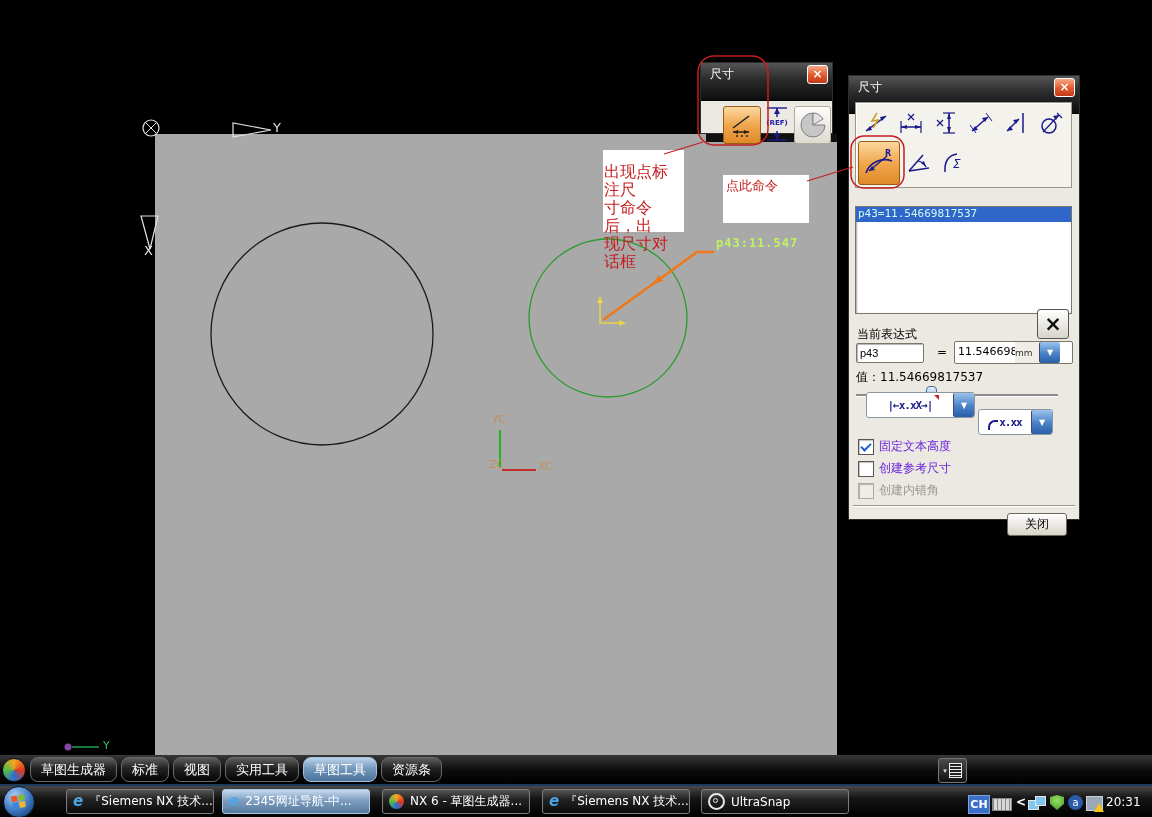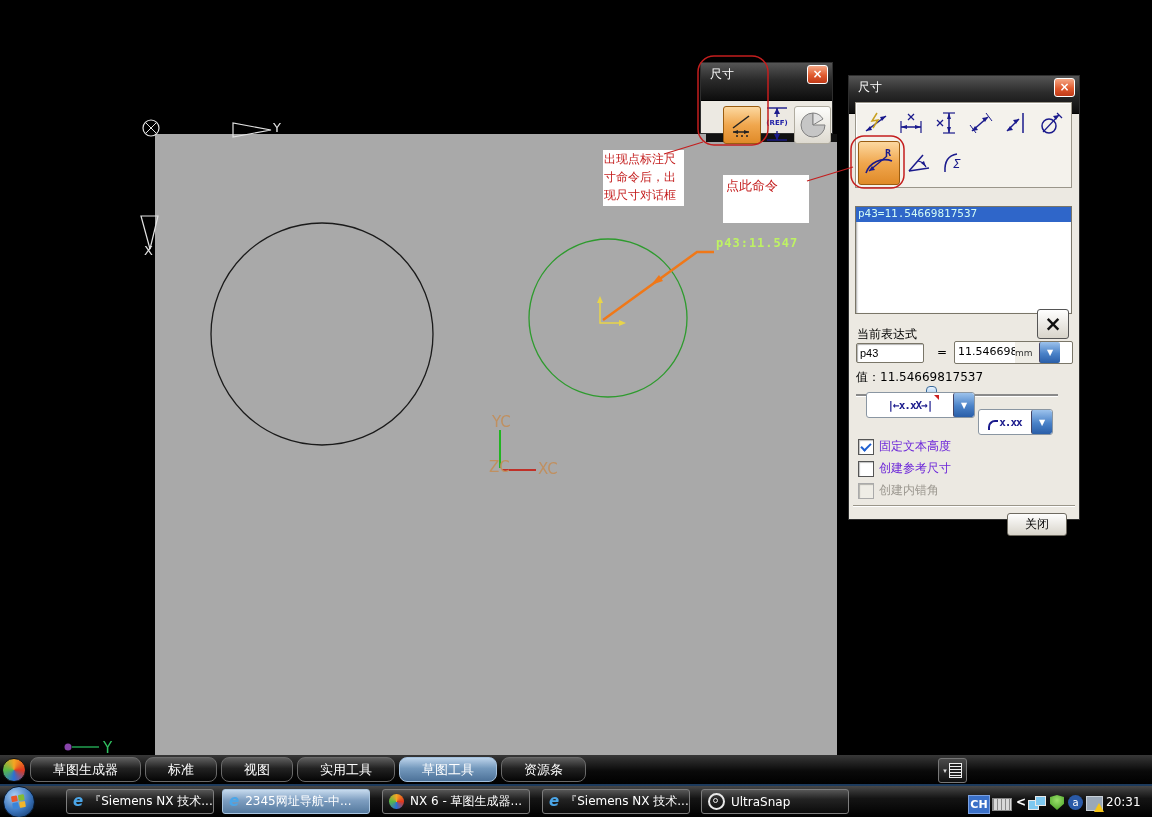--- a/index.html
+++ b/index.html
@@ -3,26 +3,26 @@
 <meta charset="utf-8">
 <style>
   html,body{margin:0;padding:0;background:#000;}
   .screen{position:relative;width:1152px;height:817px;background:#000;overflow:hidden;
           font-family:"DejaVu Sans","Liberation Sans",sans-serif;}
   
   .plane{position:absolute;left:155px;top:134px;width:682px;height:621px;background:#a9a9a9;z-index:1;}
   svg.lyr{position:absolute;left:0;top:0;width:1152px;height:817px;pointer-events:none;}
   #sketch-svg{z-index:4;}
   #anno-svg{z-index:60;}
-  .sk-label{position:absolute;z-index:6;font-size:15px;color:#c09060;}
+  .sk-label{position:absolute;z-index:6;font-size:11px;color:#c09060;}
   .frame-label{position:absolute;z-index:6;font-size:13px;color:#e2e2e2;}
   .dim-text{position:absolute;left:716px;top:236px;z-index:6;font-family:"DejaVu Sans Mono","Liberation Mono",monospace;
             font-weight:bold;font-size:12px;letter-spacing:1px;color:#bef264;}
   .note{position:absolute;background:#fff;color:#c41e1e;z-index:40;line-height:18px;}
-  .note1{left:603px;top:150px;width:79px;height:56px;font-size:12px;white-space:pre-line;padding:0 1px;}
+  .note1{left:603px;top:150px;width:79px;height:56px;font-size:16px;white-space:pre-line;padding:13px 1px;}
   .note2{left:723px;top:175px;width:86px;height:48px;font-size:13px;padding:2px 3px;box-sizing:border-box;font-family:Liberation Serif, serif;}
   
   .dialog{position:absolute;background:#ece9e2;border:1px solid #2e2e2e;z-index:20;box-shadow:6px 8px 0 rgba(0,0,0,.9);}
   .titlebar{height:22px;background:linear-gradient(#555 0%,#2b2b2b 45%,#0d0d0d);display:flex;align-items:center;
             padding:0 4px 15px 9px;border-bottom:1px solid #000;}
   .titlebar .t{color:#fff;font-size:12px;}
   .close-btn{margin-left:auto;width:19px;height:17px;border:1px solid #fff;border-radius:3px;
              background:linear-gradient(#f5a886,#e05a2e 55%,#c03a18);color:#fff;font-size:12px;font-weight:bold;
              display:flex;align-items:center;justify-content:center;line-height:1;}
   
@@ -84,21 +84,21 @@
   .cb.disabled{background:#efede6;border-color:#aaa;}
   .cb-row.disabled{color:#9c9890;}
   .sep{position:absolute;left:4px;right:4px;top:407px;border-top:1px solid #9a968a;border-bottom:1px solid #fff;}
   .close-push{position:absolute;left:158px;top:415px;width:58px;height:21px;background:linear-gradient(#fefefe,#d8d4ca);
       border:1px solid #6e6a60;border-radius:3px;font-size:12px;display:flex;align-items:center;justify-content:center;}
   
   .tabbar{position:absolute;left:0;top:755px;width:1152px;height:29px;background:linear-gradient(#383838,#0a0a0a 55%,#000);
           display:flex;align-items:center;gap:4px;padding-left:2px;box-sizing:border-box;z-index:10;}
   .nx-logo{width:22px;height:22px;border-radius:50%;background:conic-gradient(#f5a623,#e0391f,#2a6fd6,#58b947,#f5a623);
            border:1px solid #111;}
-  .tab{height:23px;padding:0 22px;display:flex;align-items:center;color:#fff;font-size:13px;border-radius:8px;
+  .tab{height:23px;padding:0 10px;display:flex;align-items:center;color:#fff;font-size:13px;border-radius:8px;
        background:linear-gradient(#5e5e5e,#222 45%,#050505);border:1px solid #6a6a6a;}
   .tab.active{background:linear-gradient(#bcd3ea,#7499bd 45%,#4d7299);border-color:#a3c0dd;}
   .tb-opt{position:absolute;left:938px;top:3px;width:27px;height:23px;background:linear-gradient(#4a4a4a,#111);
           border:1px solid #777;border-radius:3px;display:flex;align-items:center;justify-content:center;gap:2px;}
   .tb-opt .doc{width:11px;height:13px;border:1px solid #eee;background:repeating-linear-gradient(#222,#222 2px,#eee 2px,#eee 3px);}
   .tb-opt .arr{color:#ddd;font-size:7px;}
   .sep-line{position:absolute;left:0;top:784px;width:1152px;height:2px;background:#1c3a5c;z-index:10;}
   
   .taskbar{position:absolute;left:0;top:786px;width:1152px;height:31px;
            background:linear-gradient(#484848,#141414 40%,#000);z-index:10;}

